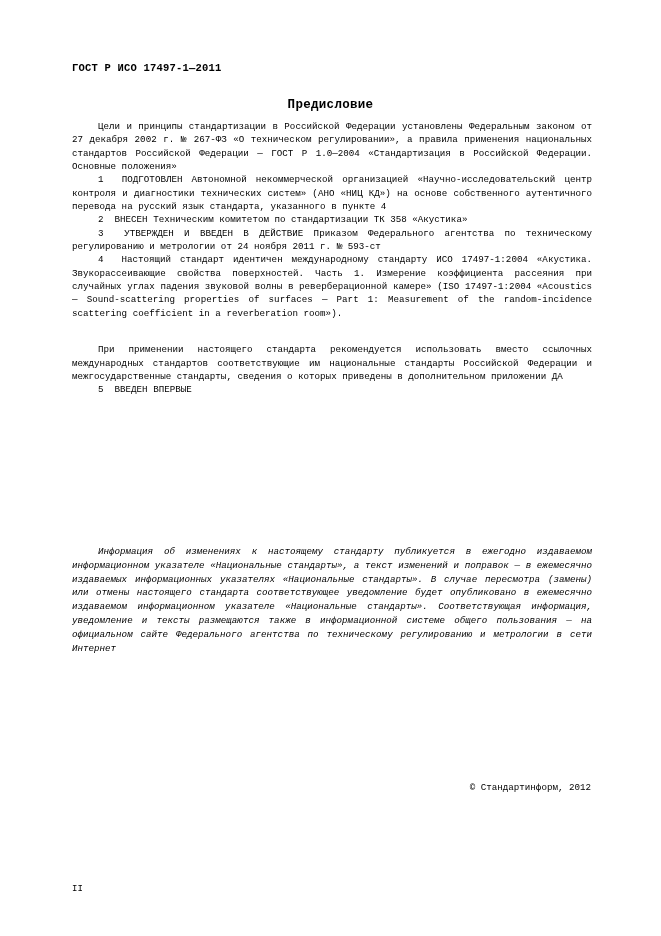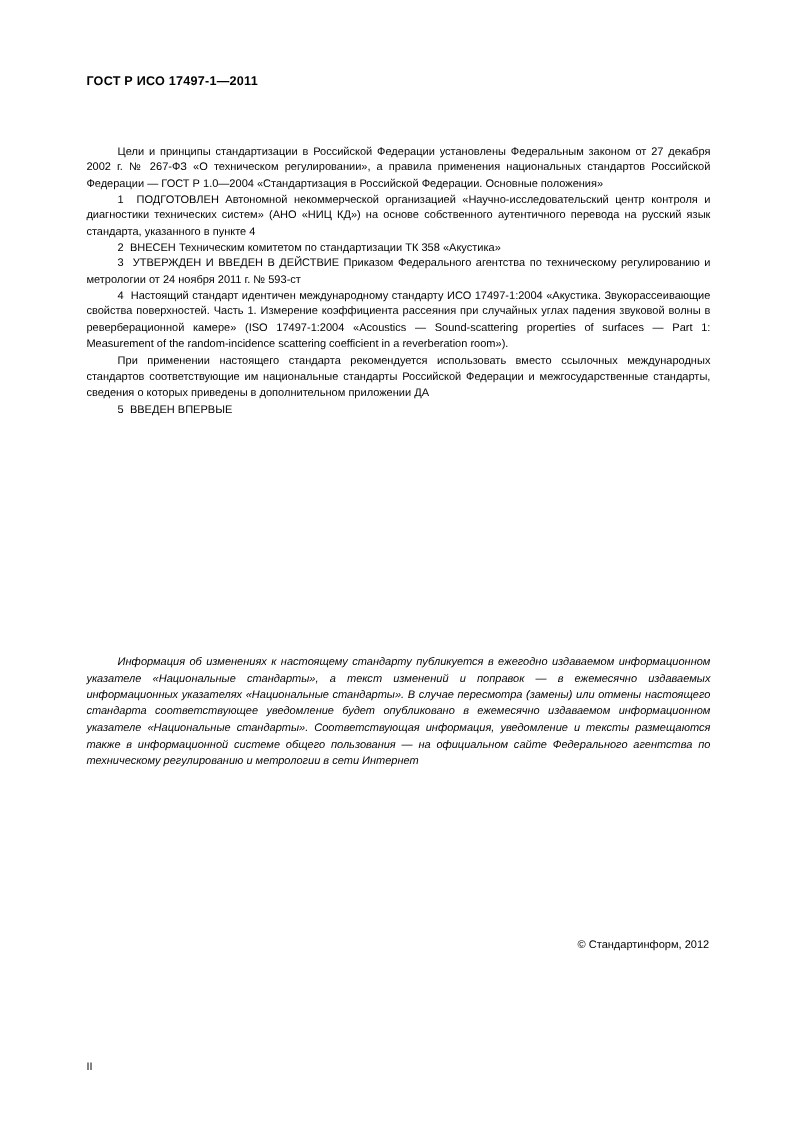--- a/index.html
+++ b/index.html
@@ -15,20 +15,21 @@
     color: #000000;
     overflow: hidden;
   }
   .page {
     position: absolute;
     left: 0; top: 0;
     width: 661px;
     height: 780px;
     box-sizing: border-box;
     padding: 0;
+    font-family: Liberation Mono, monospace;
   }
   .std-no {
     position: absolute;
     left: 72px;
     top: 62px;
     font-size: 10.5px;
     font-weight: bold;
     letter-spacing: 0.2px;
   }
   .doc-title {
@@ -50,21 +51,21 @@
   p {
     margin: 0;
     font-size: 9.2px;
     line-height: 1.45;
     text-align: justify;
   }
   .indent {
     text-indent: 26px;
   }
   .gap-s {
-    margin-top: 1px;
+    margin-top: 23px;
   }
   .sec-head {
     font-weight: bold;
     font-size: 9.6px;
     text-indent: 26px;
     margin-top: 15px;
   }
   .item {
     text-indent: 26px;
   }
@@ -102,20 +103,21 @@
     font-size: 9px;
   }
 </style>
 </head>
 <body>
 
 <div class="page">
 
   <div class="std-no">ГОСТ Р ИСО 17497-1—2011</div>
 
+  <div class="doc-title">Предисловие</div>
 
   <div class="body-area">
 
     <p class="indent">Цели и принципы стандартизации в Российской Федерации установлены Федеральным законом от 27 декабря 2002 г. № 267-ФЗ «О техническом регулировании», а правила применения национальных стандартов Российской Федерации — ГОСТ Р 1.0—2004 «Стандартизация в Российской Федерации. Основные положения»</p>
 
 
     <p class="item">
       <span>1</span>&nbsp;&nbsp;<span>ПОДГОТОВЛЕН Автономной некоммерческой организацией «Научно-исследовательский центр контроля и диагностики технических систем» (АНО «НИЦ КД») на основе собственного аутентичного перевода на русский язык стандарта, указанного в пункте 4</span>
     </p>
 

